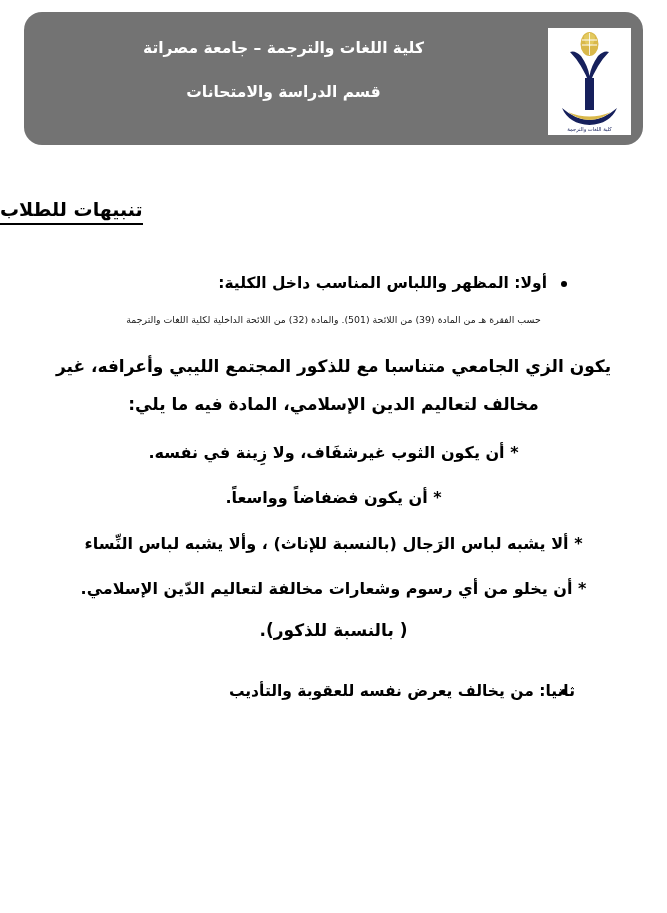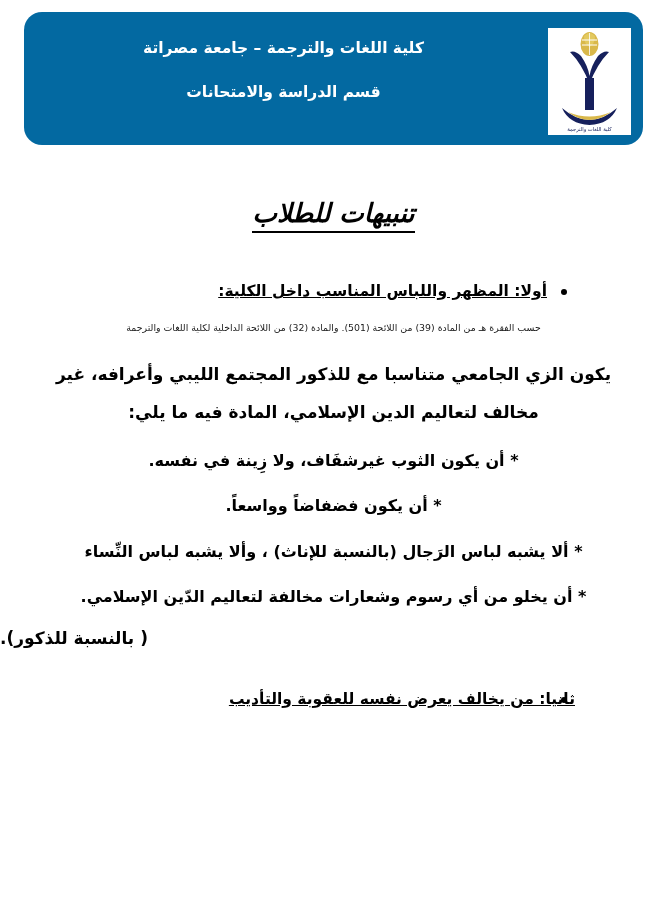--- a/index.html
+++ b/index.html
@@ -16,21 +16,21 @@
     overflow: hidden;
   }
 
   
   .header-banner {
     position: absolute;
     left: 24px;
     top: 12px;
     width: 619px;
     height: 133px;
-    background: #0369a1;
+    background: #737373;
     border-radius: 18px;
     box-sizing: border-box;
   }
 
   .logo-box {
     position: absolute;
     right: 12px;
     top: 16px;
     width: 83px;
     height: 107px;
@@ -57,40 +57,38 @@
 
   
   .doc {
     position: absolute;
     left: 0;
     top: 150px;
     width: 667px;
   }
 
   .doc-title {
-    text-align: center;
-    font-size: 26px;
+    text-align: left;
+    font-size: 19px;
     font-weight: bold;
     margin-top: 48px;
     letter-spacing: 1px;
-    font-style: italic;
   }
   .doc-title span {
     border-bottom: 2.5px solid #000;
     padding-bottom: 3px;
   }
 
   .bullet-line {
     margin-top: 54px;
     padding-right: 120px;
     padding-left: 36px;
     font-size: 15.5px;
     font-weight: bold;
     position: relative;
-    text-decoration: underline;
   }
   .bullet-line .dot {
     position: absolute;
     right: 100px;
     top: 7px;
     width: 6px;
     height: 6px;
     background: #000;
     border-radius: 50%;
   }
@@ -118,21 +116,21 @@
     text-align: center;
     font-size: 16px;
     font-weight: bold;
     line-height: 1.6;
     padding: 0 40px;
   }
   .starred + .starred { margin-top: 20px; }
 
   .para-cont {
     margin-top: 18px;
-    text-align: left;
+    text-align: center;
     font-size: 17px;
     font-weight: bold;
   }
 
   .bullet-line.second {
     margin-top: 42px;
     padding-right: 92px;
     font-size: 15.5px;
   }
 </style>

